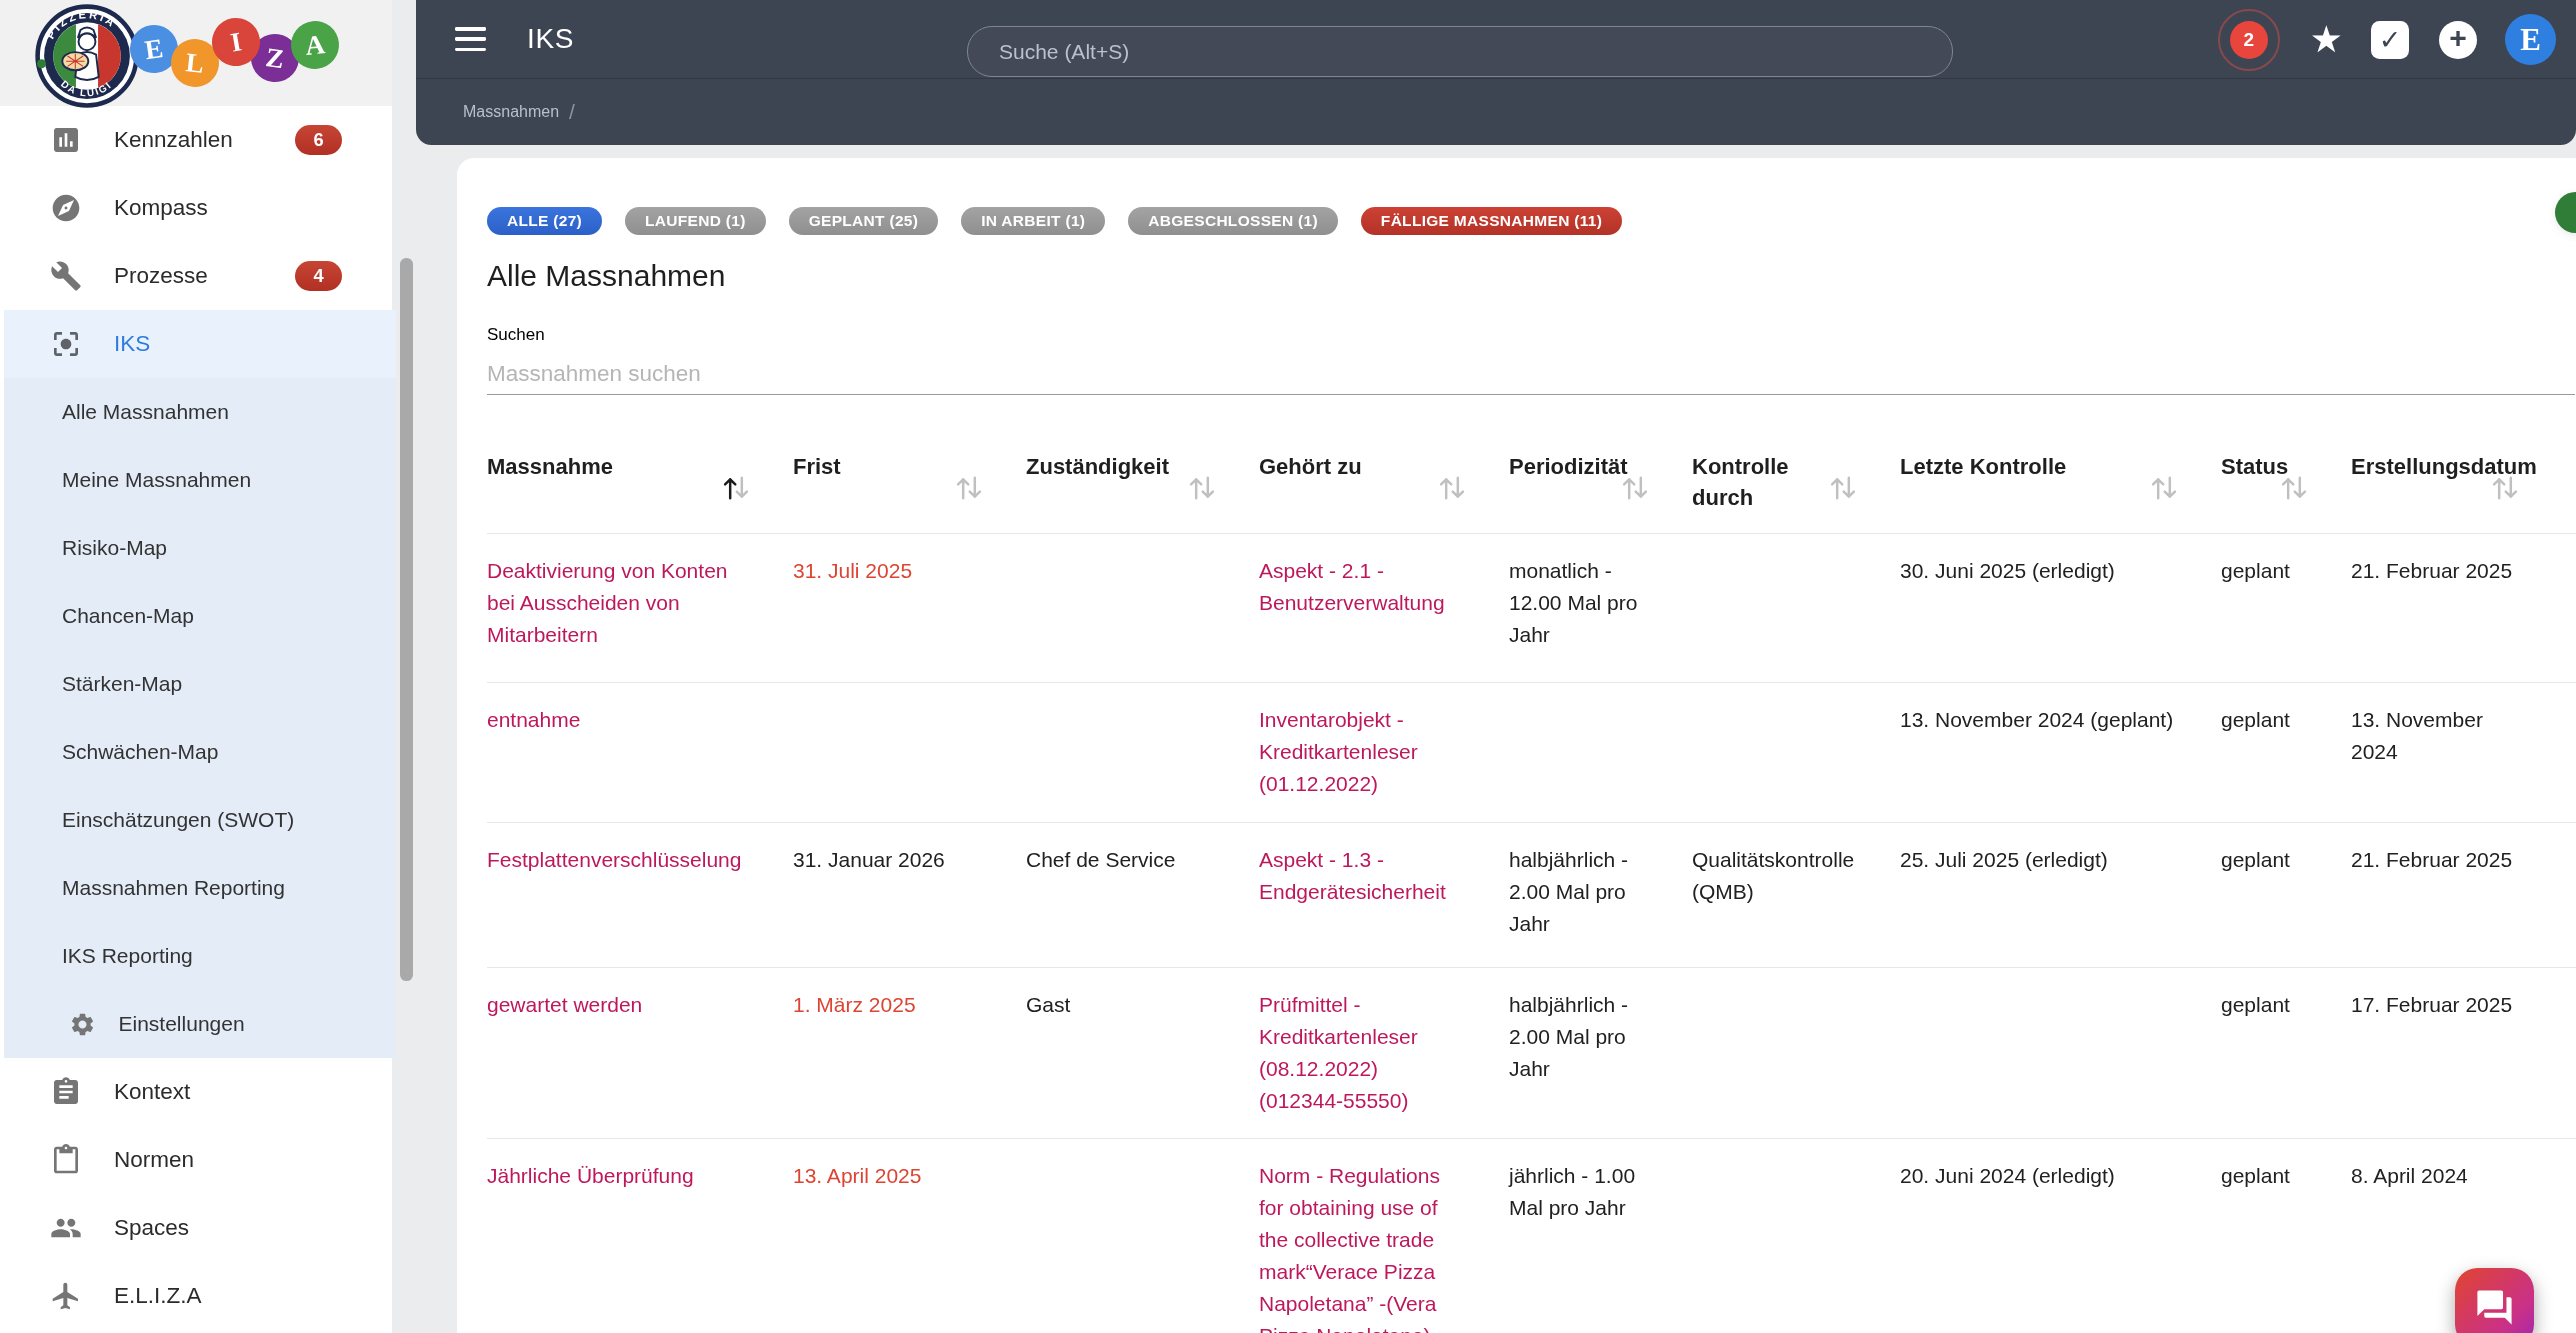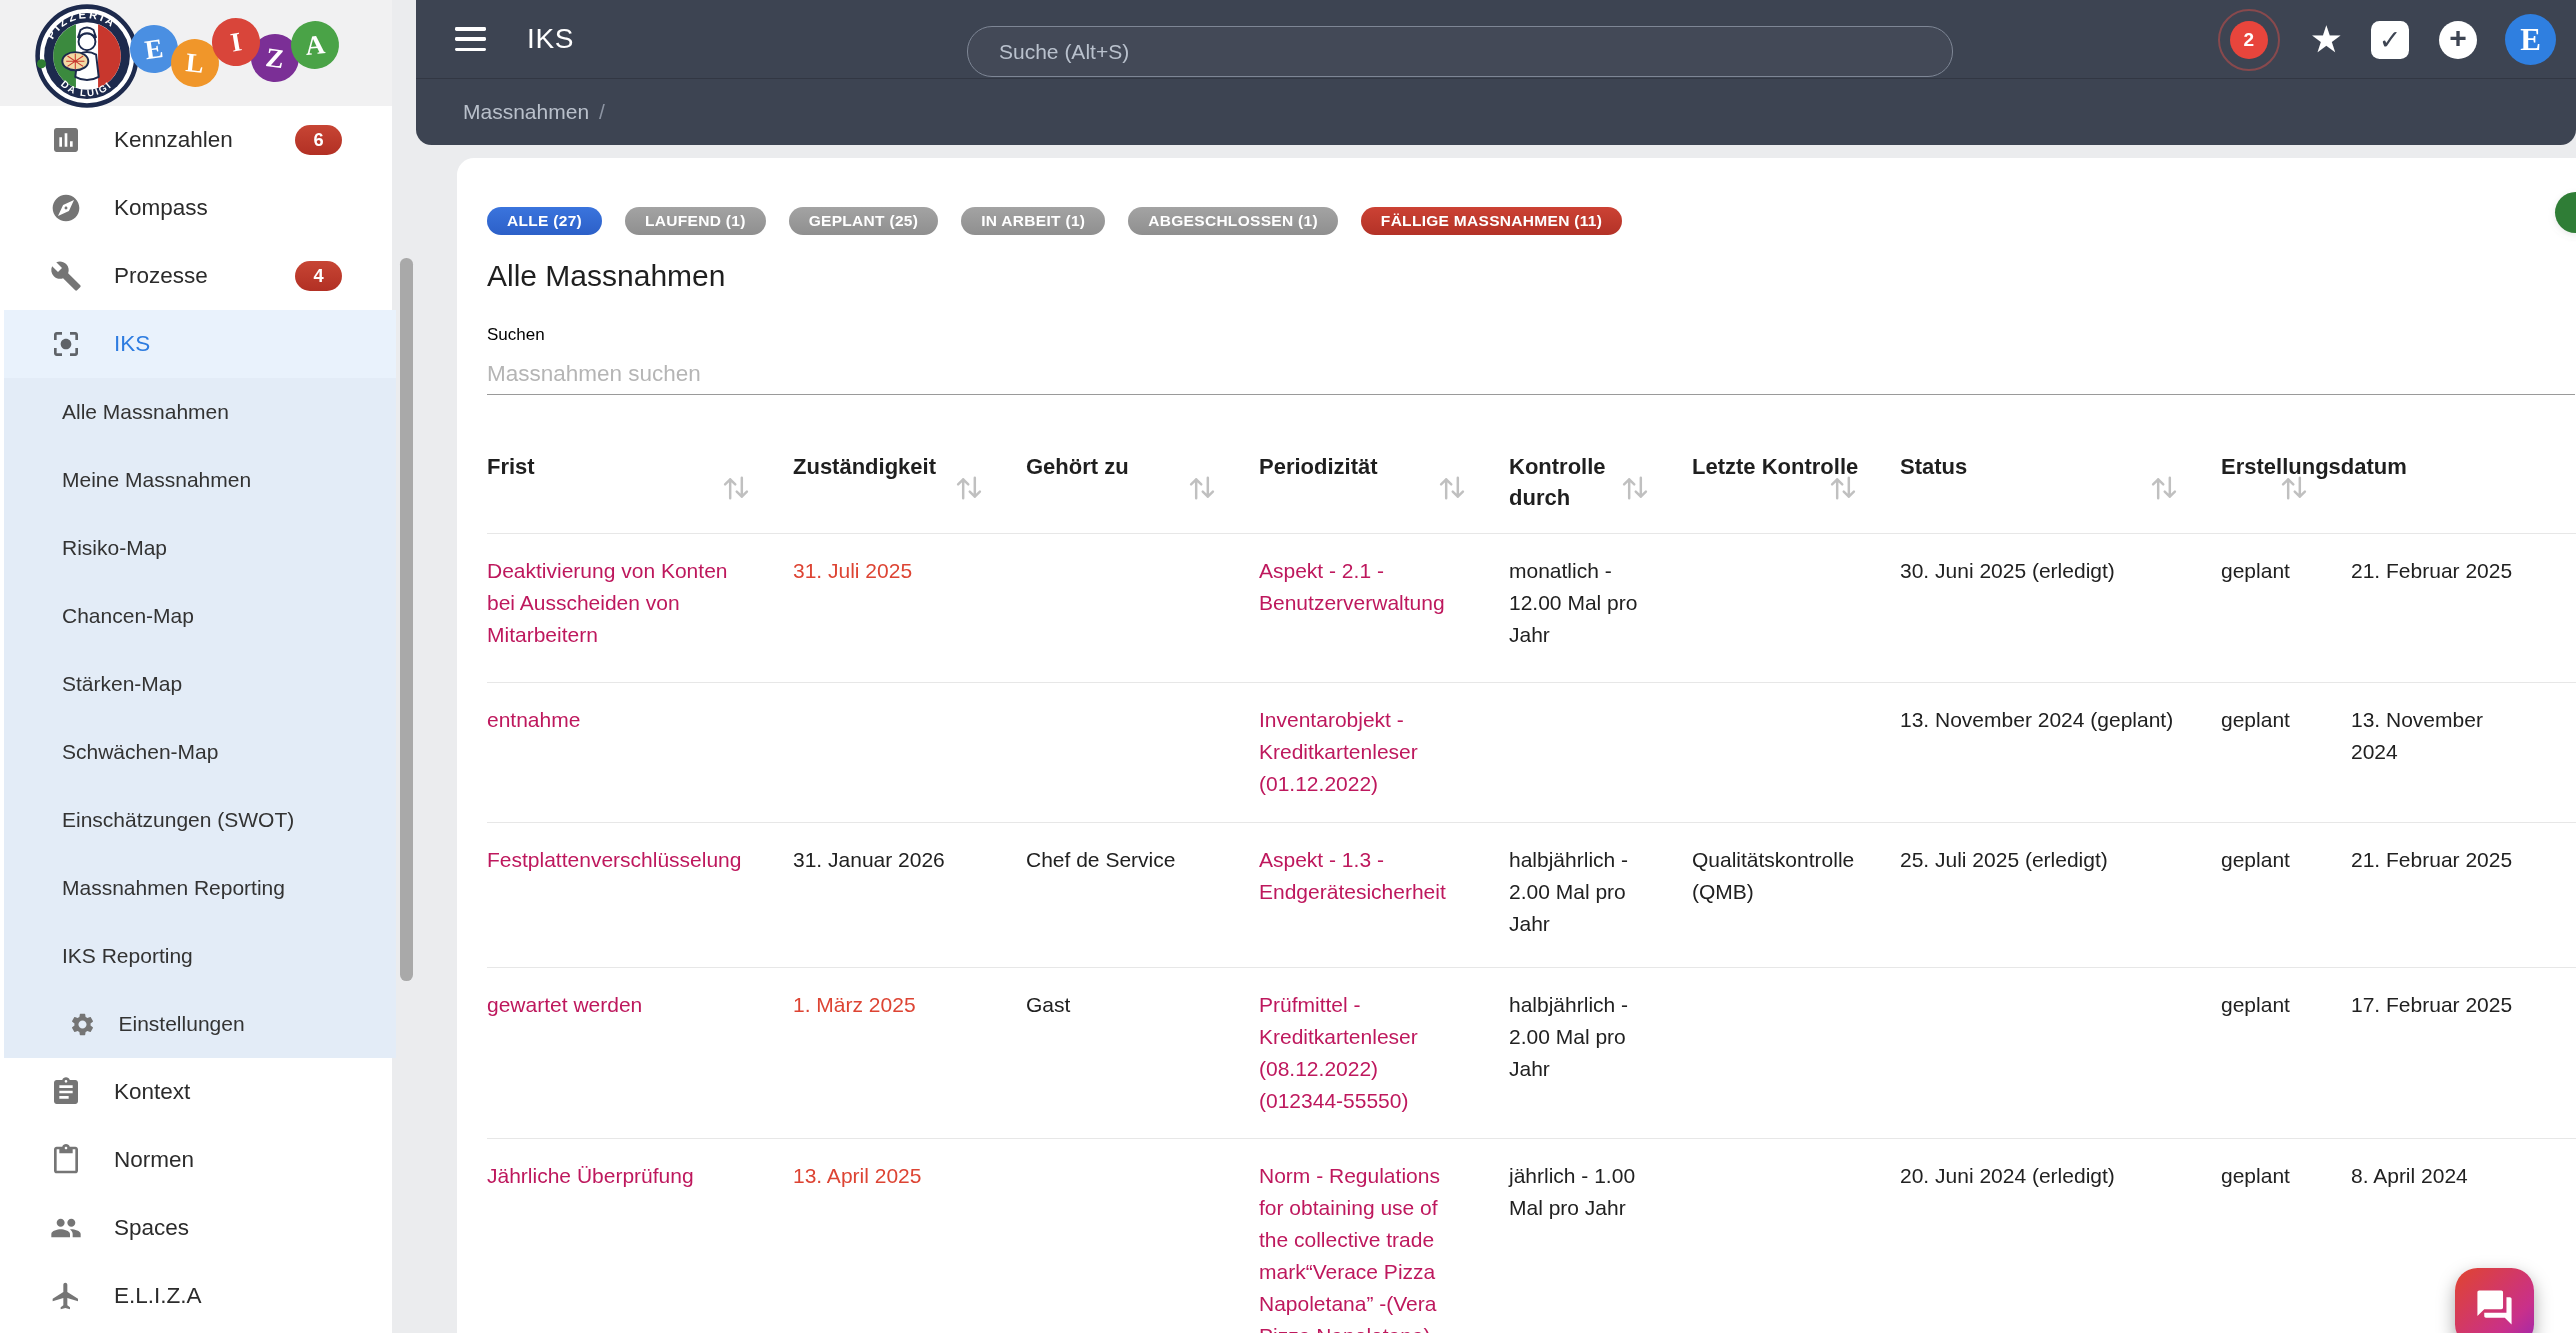--- a/index.html
+++ b/index.html
@@ -70,21 +70,21 @@
   .check-btn { width:38px; height:38px; background:#fff; border-radius:8.5px; margin-right:30px;
                display:flex; align-items:center; justify-content:center; cursor:pointer;
                color:#3d4452; font-size:27px; font-weight:700; }
   .plus-btn { width:38px; height:38px; background:#fff; border-radius:50%; margin-right:28px;
               display:flex; align-items:center; justify-content:center; cursor:pointer;
               color:#3d4452; font-size:30px; font-weight:700; padding-bottom:2.8px; }
   .avatar { width:51px; height:51px; border-radius:50%; background:#2f7fe0; color:#fff;
             font-family:"Liberation Serif","DejaVu Serif",serif; font-size:31px; font-weight:700;
             display:flex; align-items:center; justify-content:center; cursor:pointer; }
   .breadcrumb-row { height:65px; display:flex; align-items:center; padding-left:47px; }
-  .crumb { color:#b9c0cb; font-size:21px; cursor:pointer; }
+  .crumb { color:#b9c0cb; font-size:16px; cursor:pointer; }
   .crumb-sep { color:#8d95a3; font-size:21px; margin-left:10px; }
 
   
   .card { position:absolute; left:457px; top:158px; width:2119px; height:1175px;
           background:#ffffff; border-top-left-radius:17px; padding-left:30px; z-index:3; }
   .green-fab { position:absolute; right:-20px; top:34px; width:41px; height:41px; border-radius:50%;
                background:#2f7d36; box-shadow:0 0 0 7px rgba(255,255,255,0.65), 0 2.1px 7px rgba(0,0,0,0.25);
                cursor:pointer; z-index:8; }
 
   .chips { display:flex; gap:23px; padding-top:49px; }
@@ -320,20 +320,27 @@
 
   <h1 class="page-title">Alle Massnahmen</h1>
   <div class="search-label">Suchen</div>
   <div class="page-search">
     <input type="text" placeholder="Massnahmen suchen" style="">
   </div>
 
   <div class="table">
     <div class="thead">
       <div class="th">
+        <span class="lbl">Massnahme</span>
+        <svg class="sort active" viewBox="0 0 44 44">
+            <path class="up" d="M14 36V10M14 10l-7 7M14 10l7 7"></path>
+            <path class="down" d="M30 8v26M30 34l-7-7M30 34l7-7"></path>
+          </svg>
+      </div>
+      <div class="th">
         <span class="lbl">Frist</span>
         <svg class="sort" viewBox="0 0 44 44">
             <path class="up" d="M14 36V10M14 10l-7 7M14 10l7 7"></path>
             <path class="down" d="M30 8v26M30 34l-7-7M30 34l7-7"></path>
           </svg>
       </div>
       <div class="th">
         <span class="lbl">Zuständigkeit</span>
         <svg class="sort" viewBox="0 0 44 44">
             <path class="up" d="M14 36V10M14 10l-7 7M14 10l7 7"></path>

